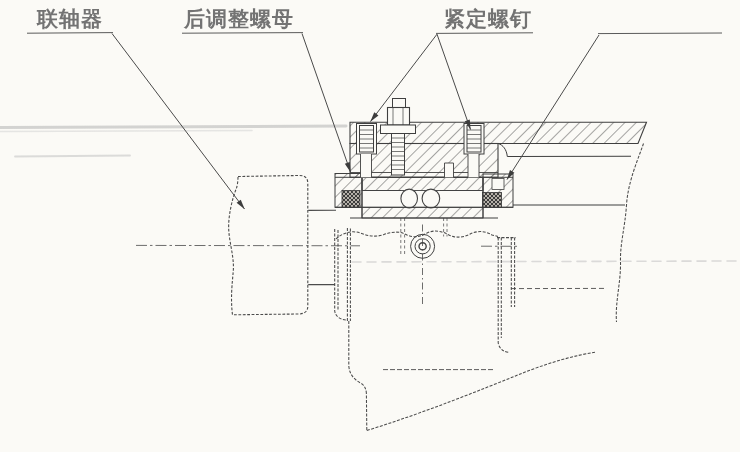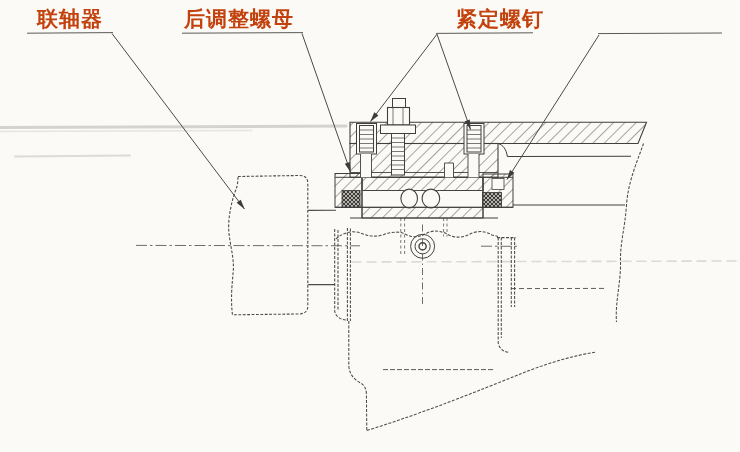--- a/index.html
+++ b/index.html
@@ -4,21 +4,21 @@
 <style>
   html,body{margin:0;padding:0;}
   body{font-family:"Liberation Sans","DejaVu Sans",sans-serif;}
   #stage{
     position:relative;width:740px;height:452px;overflow:hidden;
     background:#fbfaf6;
   }
   #drawing{position:absolute;left:0;top:0;}
   .callout{
     position:absolute;font-size:21px;font-weight:700;letter-spacing:1px;
-    line-height:22px;color:#c2410c;white-space:nowrap;
+    line-height:22px;color:#737373;white-space:nowrap;
     font-family:Liberation Serif, serif;
   }
 </style>
 </head>
 <body>
 
 <div id="stage">
 
   <svg id="drawing" width="740" height="452" viewBox="0 0 740 452">
     <defs>
@@ -167,15 +167,15 @@
       <path d="M112,33.5 L244.5,209" marker-end="url(#arr)"></path>
       <path d="M302,33.5 L350.5,172" marker-end="url(#arr)"></path>
       <path d="M437,34.2 L370.5,121.5" marker-end="url(#arr)"></path>
       <path d="M437,34.2 L470.5,129.5" marker-end="url(#arr)"></path>
       <path d="M599,35 L507,179.5" marker-end="url(#arr)"></path>
     </g>
   </svg>
 
   <div class="callout" style="left:37px;top:8px;">联轴器</div>
   <div class="callout" style="left:184px;top:8px;">后调整螺母</div>
-  <div class="callout" style="left:456px;top:8px;">紧定螺钉</div>
+  <div class="callout" style="left:444px;top:8px;">紧定螺钉</div>
 
 </div>
 
 </body></html>

